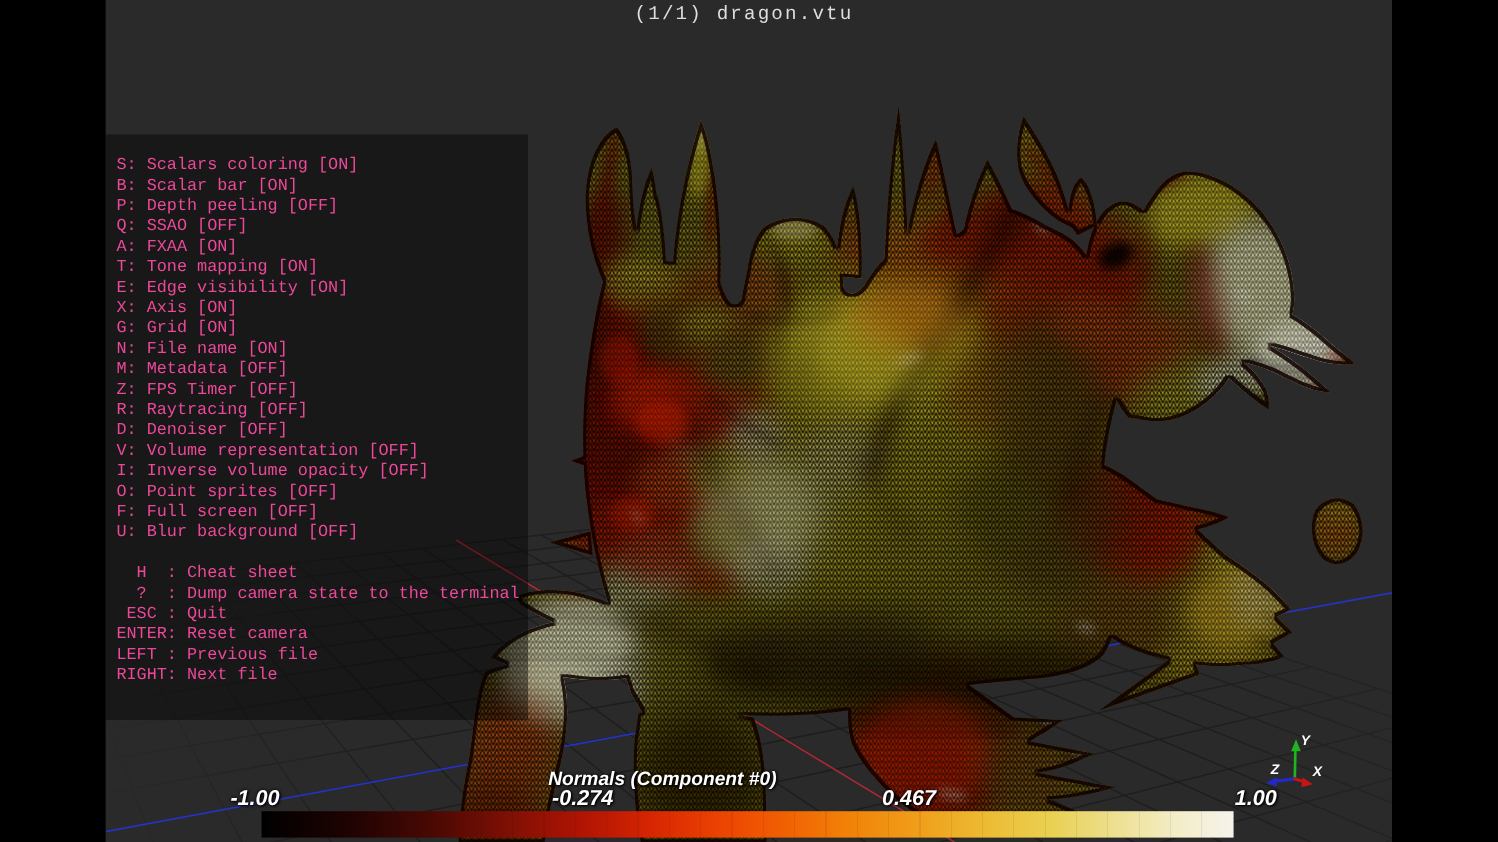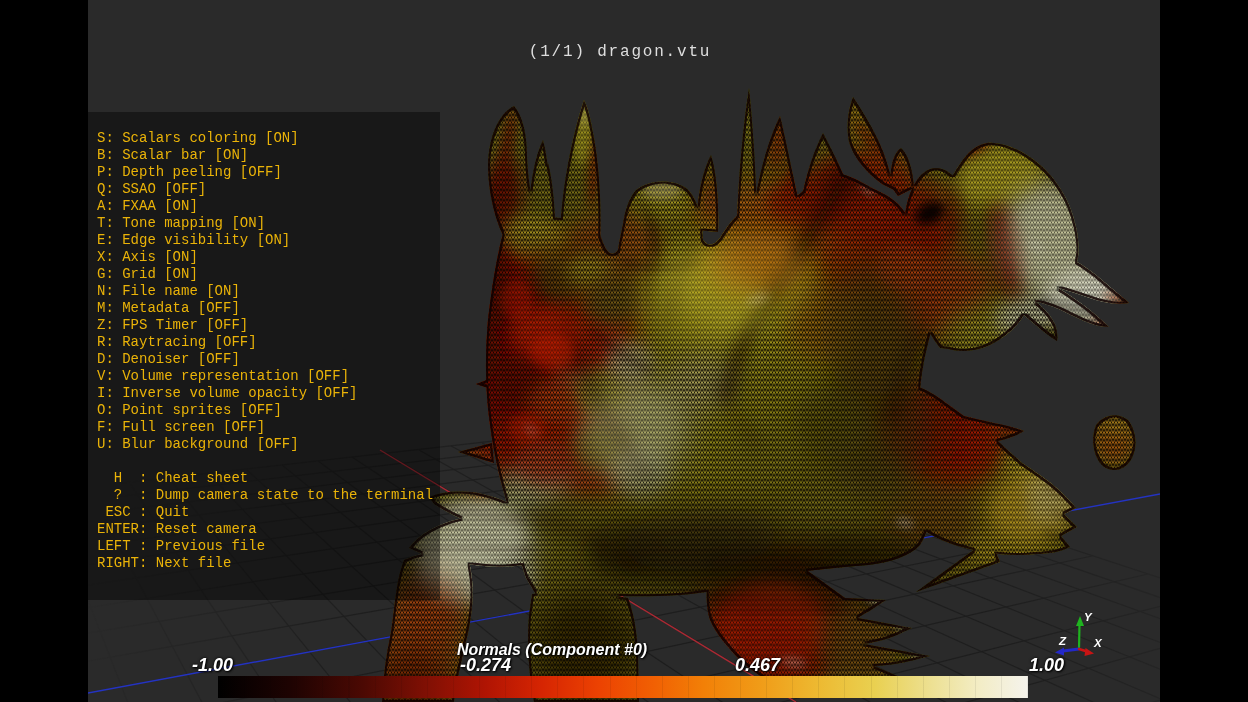--- a/index.html
+++ b/index.html
@@ -5,24 +5,24 @@
 html,body { background:#000; width:1248px; height:702px; overflow:hidden; }
 #stage { position:relative; width:1248px; height:702px; background:#000;
   font-family:"Liberation Sans", sans-serif; }
 #vp { position:absolute; left:88px; top:0; width:1072px; height:702px;
   background:#2a2a2a; overflow:hidden; }
 #scene { position:absolute; left:0; top:0; }
 #panel { position:absolute; left:0; top:112px; width:352px; height:488px;
   background:rgba(0,0,0,0.42); }
 #cheat { position:absolute; left:9px; top:130px;
   font-family:"Liberation Mono", monospace; font-size:14px; line-height:17px;
-  color:#eab308; white-space:pre; }
+  color:#ec4899; white-space:pre; }
 #title { position:absolute; left:0; top:3px; width:1064px; text-align:center;
   font-family:"Liberation Mono", monospace; font-size:16px; letter-spacing:1.8px;
-  color:#dedede;margin-top:40px; }
+  color:#dedede; }
 #sbar { position:absolute; left:130px; top:676px; width:810px; height:22px;
   background:repeating-linear-gradient(to right, rgba(0,0,0,0.07) 0 1px, rgba(0,0,0,0) 1px 26.1px),
   linear-gradient(to right,
    #000000 0%, #1e0302 9%, #4c0903 18%, #821004 26%, #b01403 33%,
    #d62502 40%, #ec4202 47%, #f16103 54%, #f28007 60%, #f09c18 67%,
    #edb931 74%, #e9d050 81%, #ede092 88%, #f3edc6 94%, #f5f3ec 100%); }
 .sl { position:absolute; color:#fff; font-style:italic; font-weight:bold;
   font-size:18px; text-shadow:1px 1px 2px #000, 0 0 3px #000; }
 #stitle { position:absolute; left:0; top:641px; width:928px; text-align:center;
   color:#fff; font-style:italic; font-weight:bold; font-size:16px;

